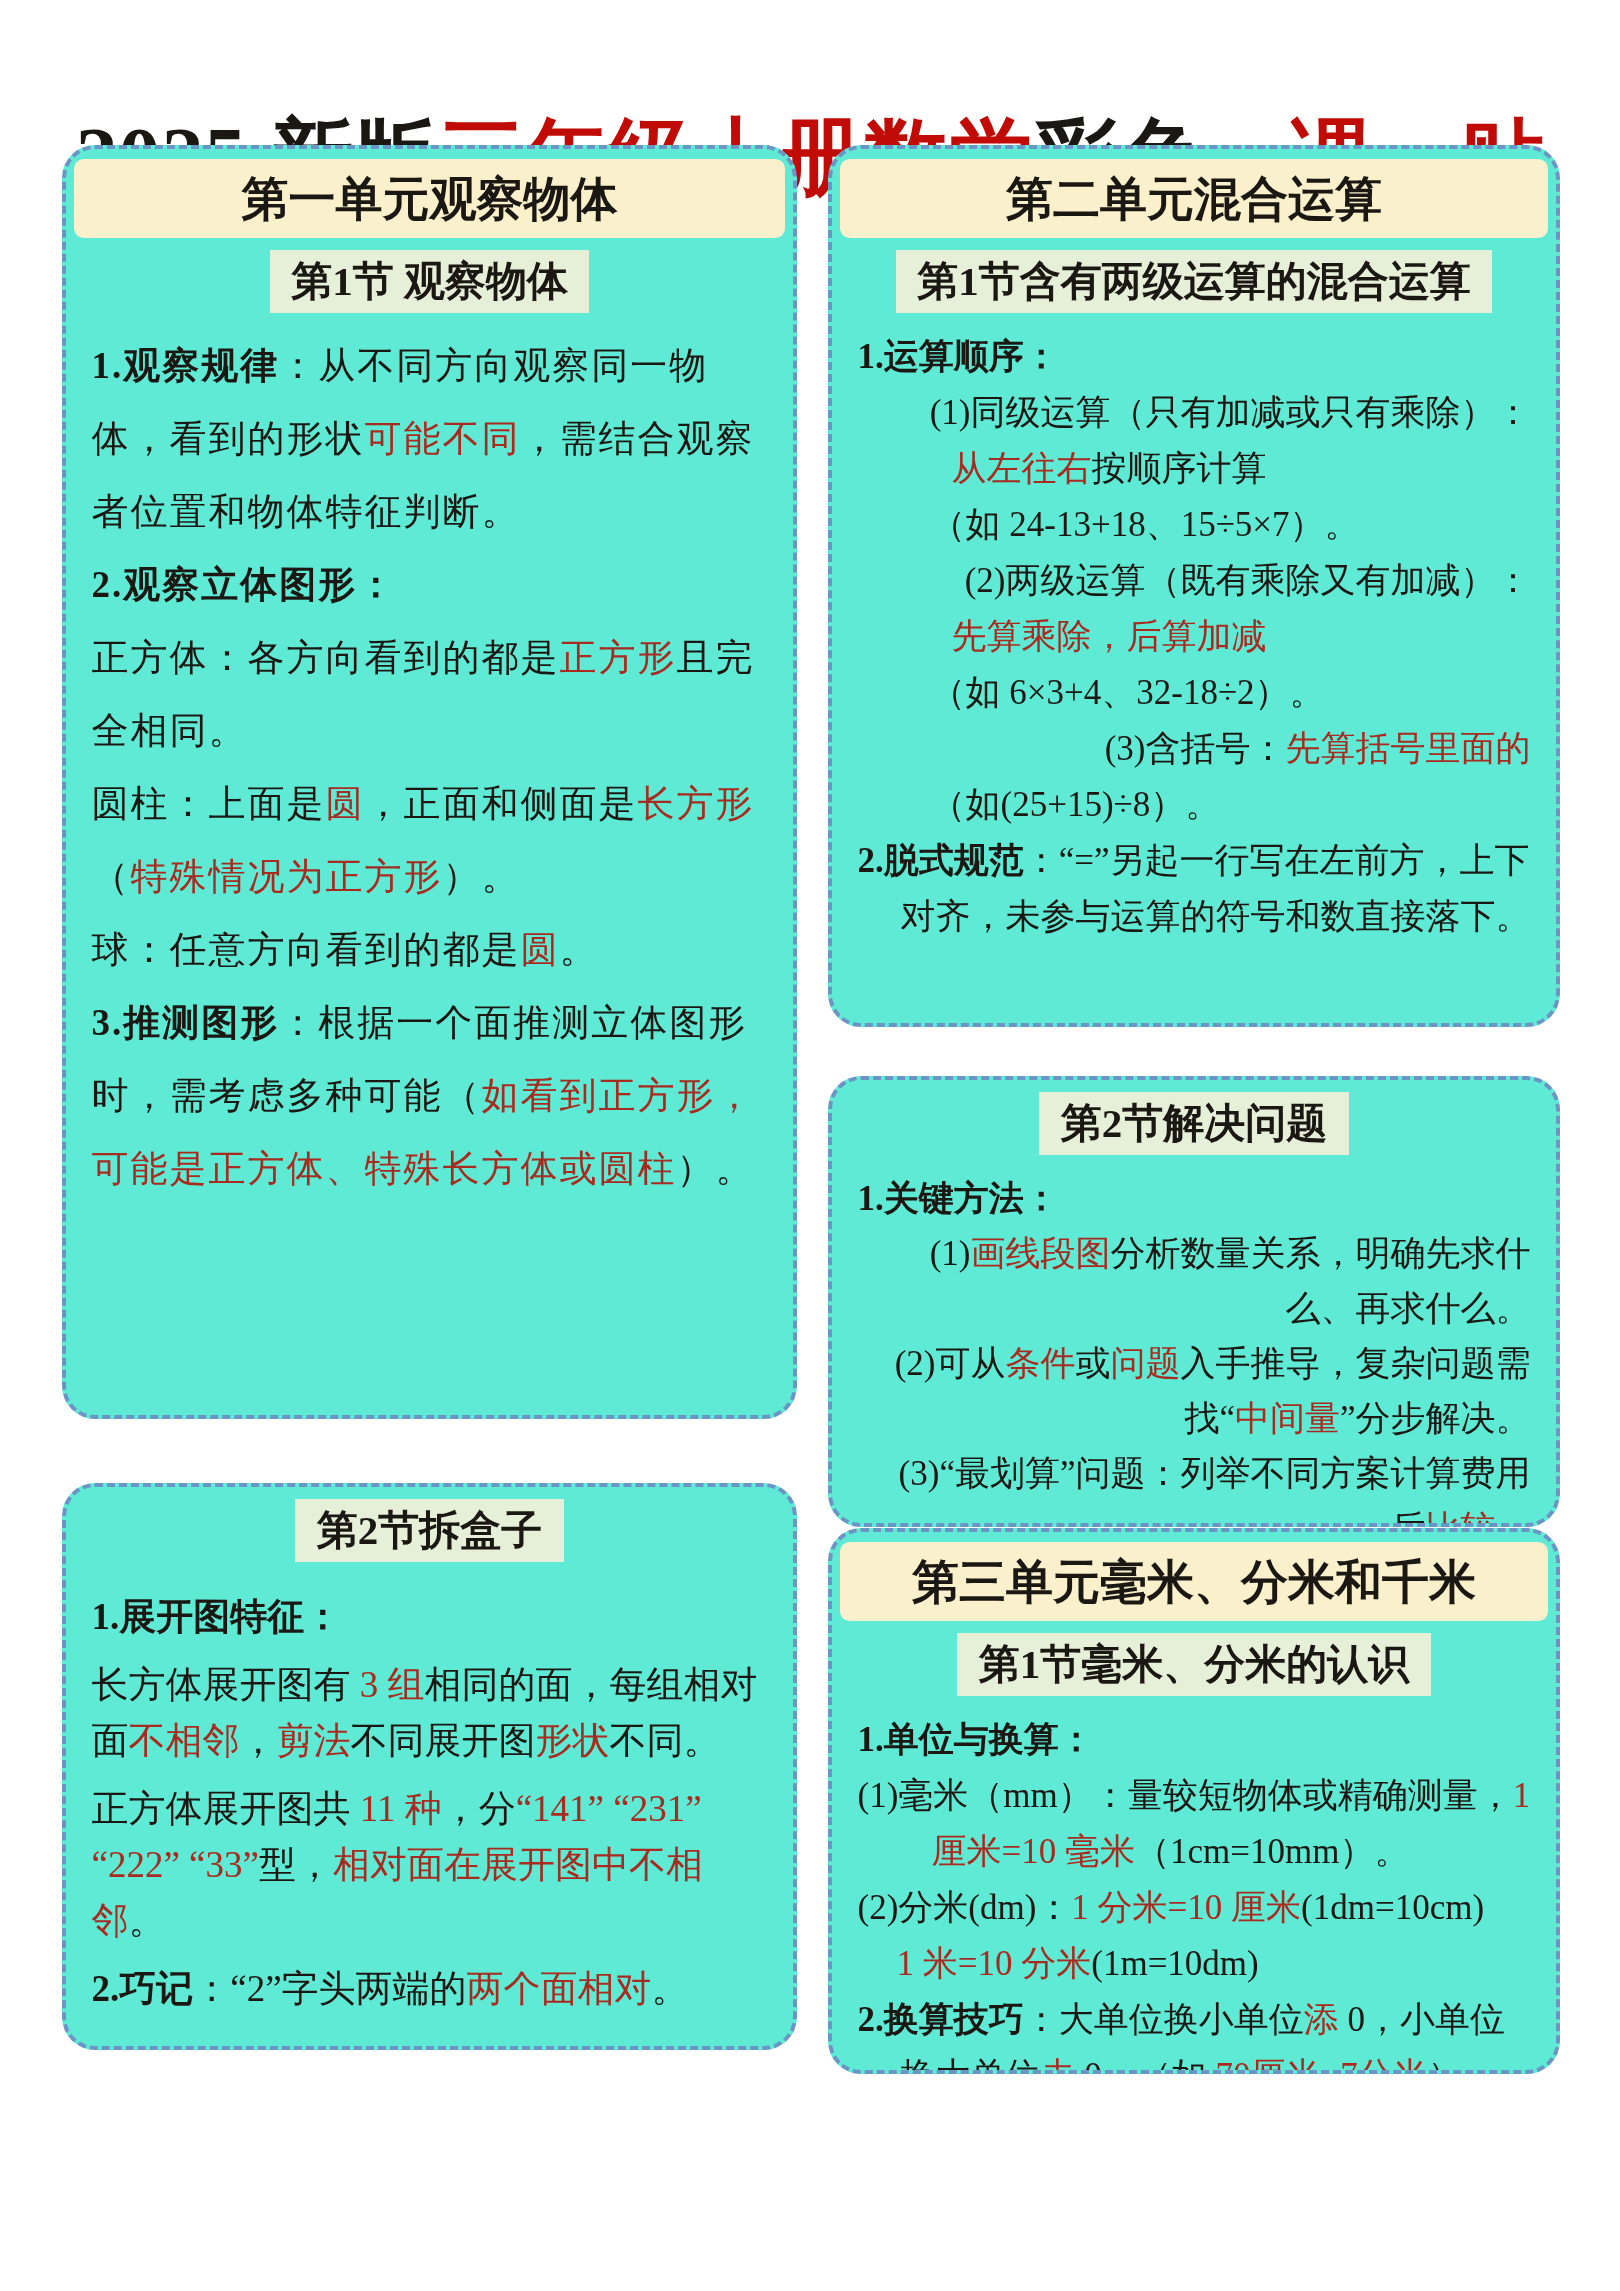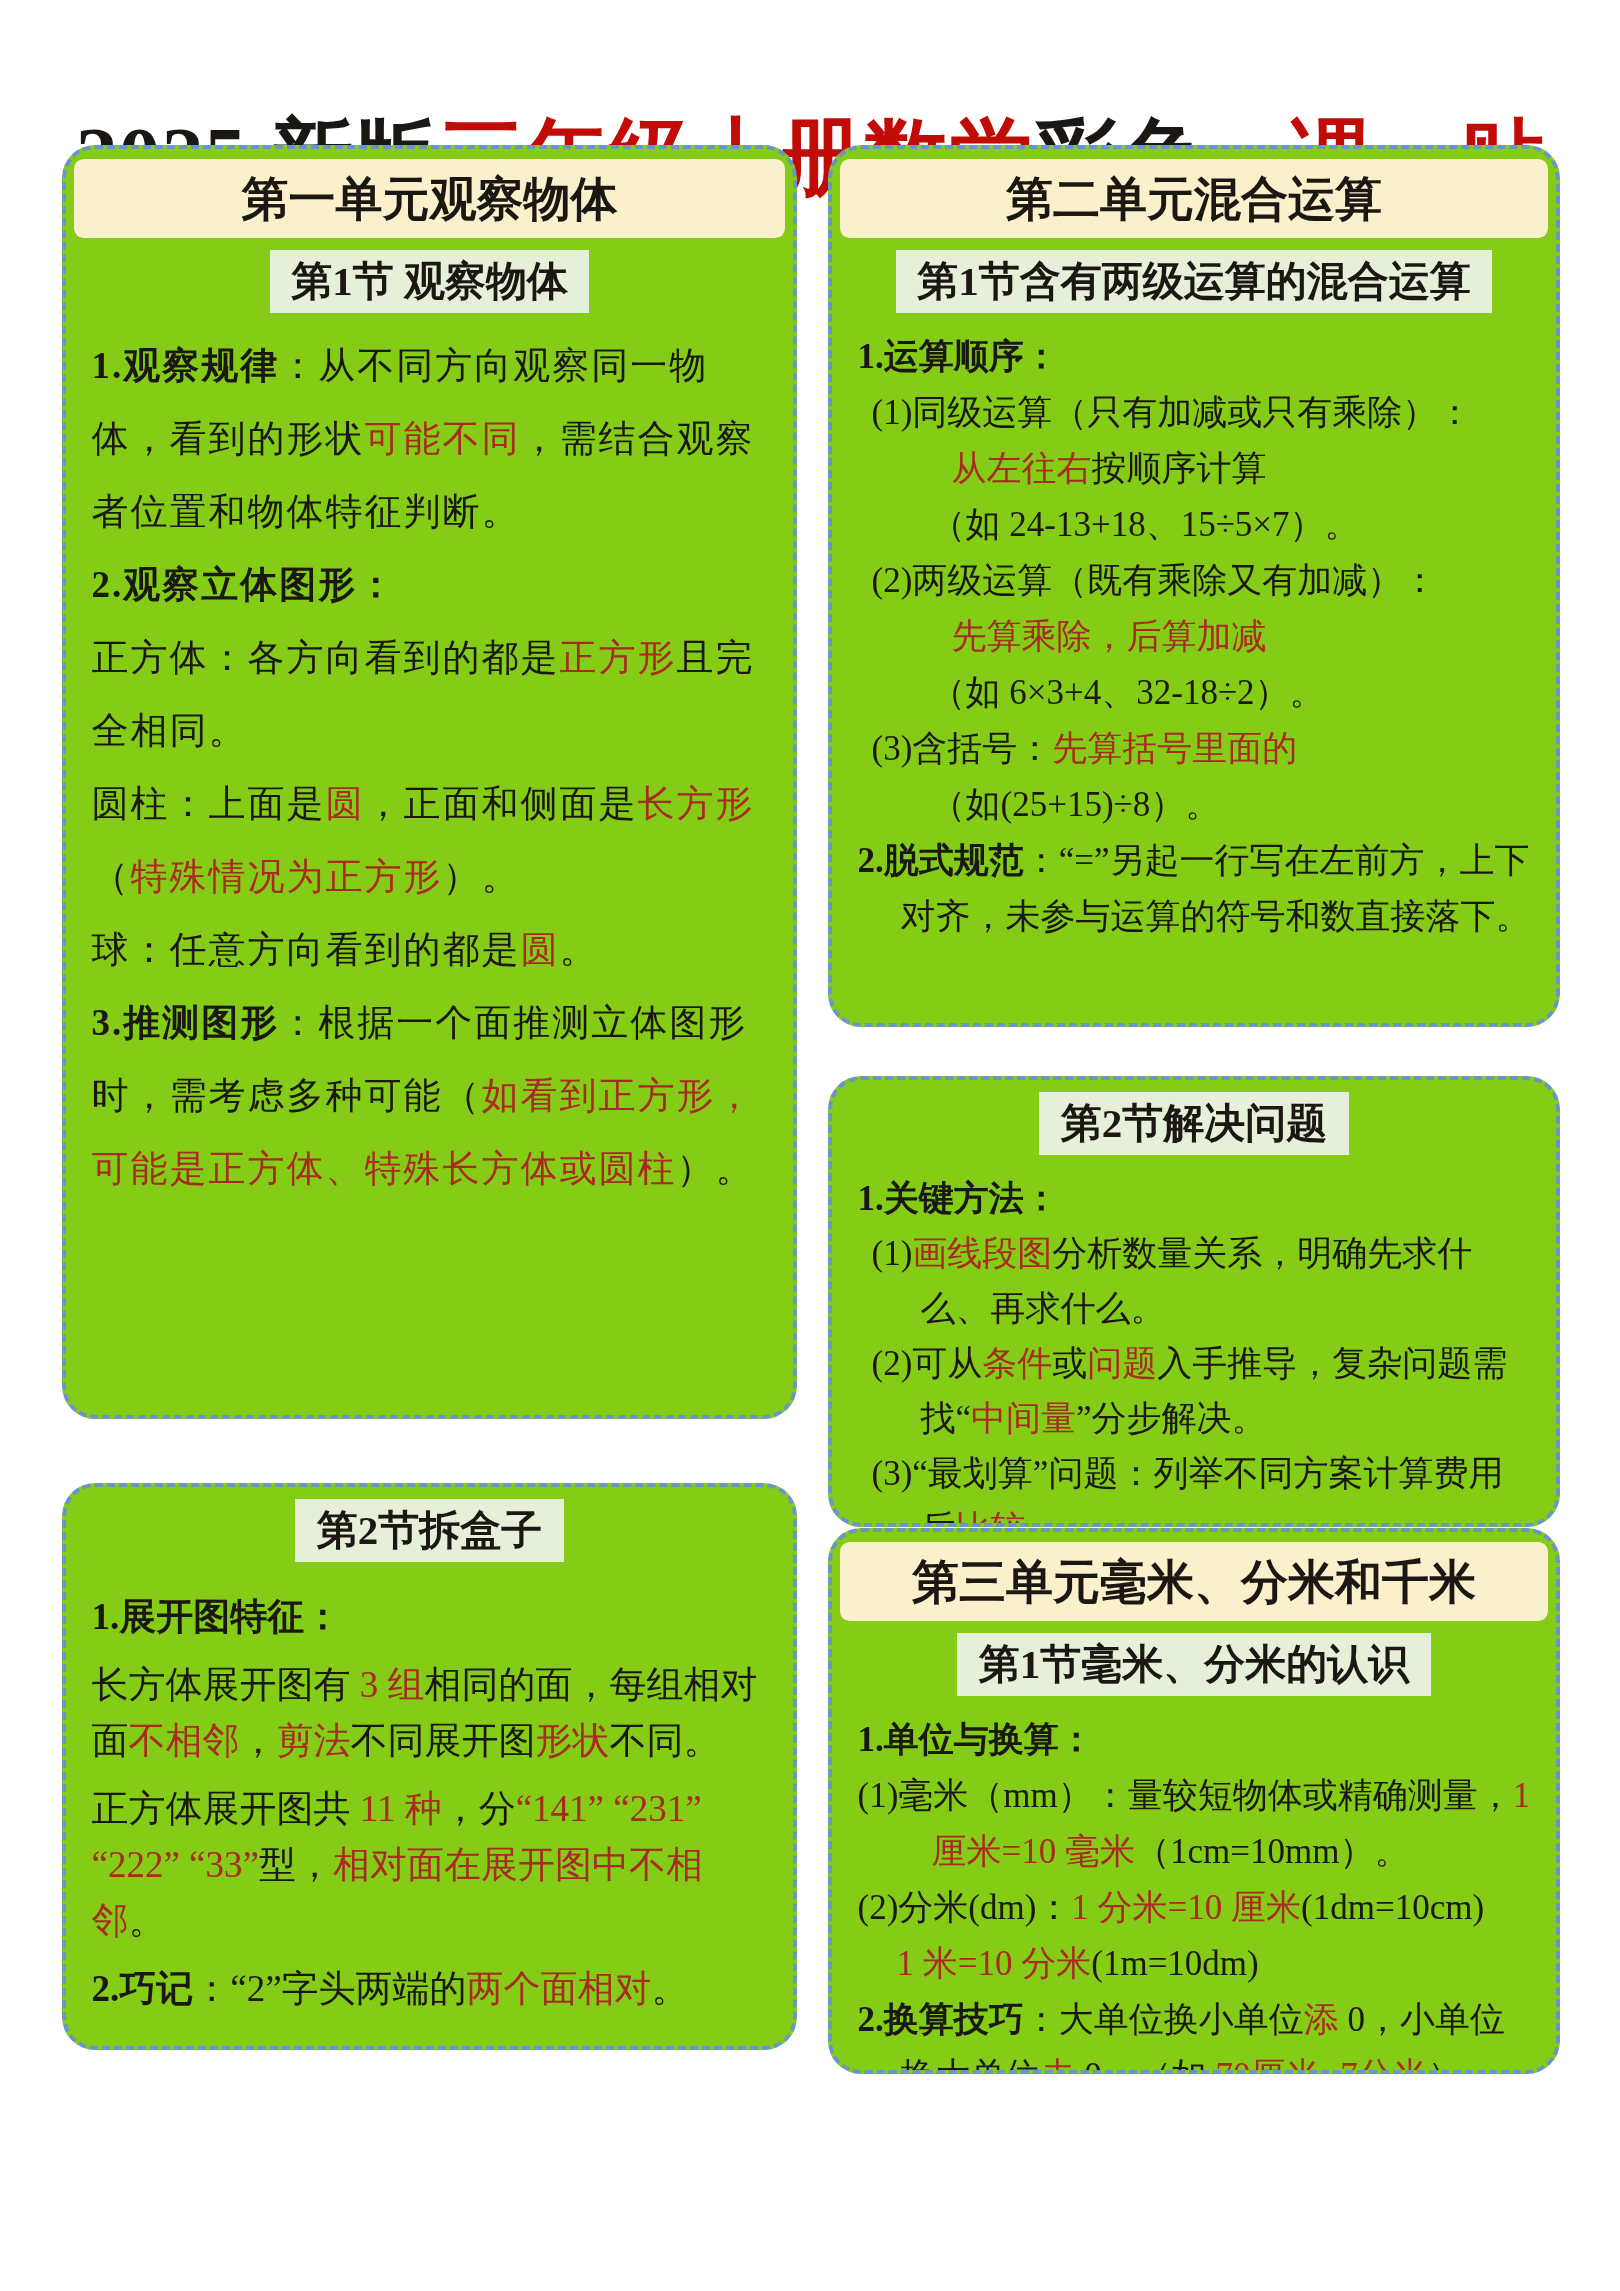--- a/index.html
+++ b/index.html
@@ -15,21 +15,21 @@
     position:relative;width:1620px;height:2292px;background:#ffffff;
     font-family:"Liberation Serif","DejaVu Serif",serif;color:var(--c-text);
     overflow:hidden;
   }
   .title{
     position:absolute;top:51px;left:0;width:100%;text-align:center;
     font-size:84px;line-height:102px;font-weight:900;letter-spacing:1px;white-space:nowrap;
   }
   .box{
     position:absolute;box-sizing:border-box;
-    border:4.9px dashed var(--c-border);border-radius:33px;background:#84cc16;
+    border:4.9px dashed var(--c-border);border-radius:33px;background:#5eead4;
     overflow:hidden;
   }
   #box-l1{left:62px;top:145px;width:735px;height:1274px;}
   #box-l2{left:62px;top:1483px;width:735px;height:567px;}
   #box-r1{left:828px;top:145px;width:732px;height:882px;}
   #box-r2{left:828px;top:1076px;width:732px;height:451px;}
   #box-r3{left:828px;top:1528px;width:732px;height:546px;}
   .unit-band{
     margin:9.8px 7.8px 3.9px 7.8px;background:var(--c-unit-bg);border-radius:9.8px;
     text-align:center;font-size:47px;font-weight:bold;padding:13.7px 0 11.8px 0;line-height:1.15;
@@ -37,21 +37,21 @@
   .sec-band{
     display:block;width:max-content;max-width:92%;margin:11.8px auto 9.8px auto;
     background:var(--c-sec-bg);font-size:41px;font-weight:bold;
     padding:5.9px 21.6px;line-height:1.25;text-align:center;
   }
   .box-body{padding:5.9px 25.5px 9.8px 25.5px;}
   .box-body p{margin:0;font-size:35px;line-height:56px;}
   #box-l1 .box-body p{font-size:37px;line-height:73px;letter-spacing:2px;}
   #box-l2 .box-body p{font-size:37px;line-height:56px;margin:11.8px 0;}
   #box-r2 .box-body p{line-height:55px;}
-  .i1{padding-left:63px;text-indent:-49px;}
+  .i1{padding-left:63px;text-indent:-49px;text-align:right;}
   .i2{padding-left:94px;}
   .i2x{padding-left:73px;}
   .i2s{padding-left:39px;}
   .h1{padding-left:43px;text-indent:-43px;}
   .h2{padding-left:74px;text-indent:-74px;}
   .run-red{color:var(--c-red);}
   .title .run-red{color:var(--c-title-red);}
   .run-bold{font-weight:bold;}
   .footer{
     position:absolute;left:0;top:2188px;width:100%;text-align:center;

